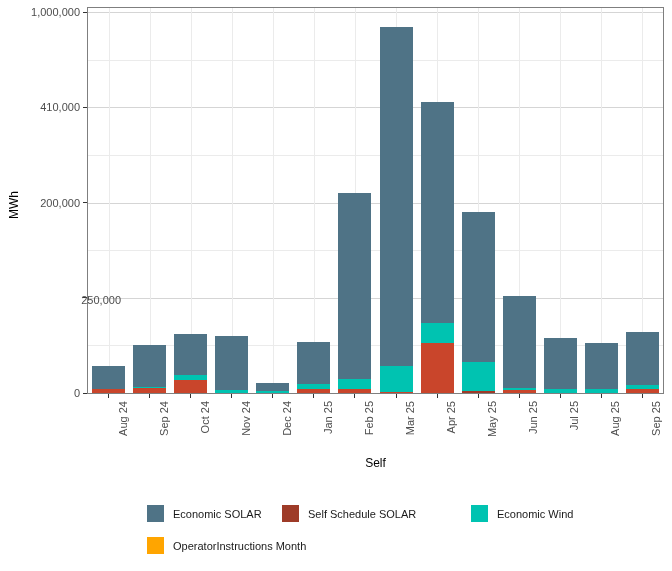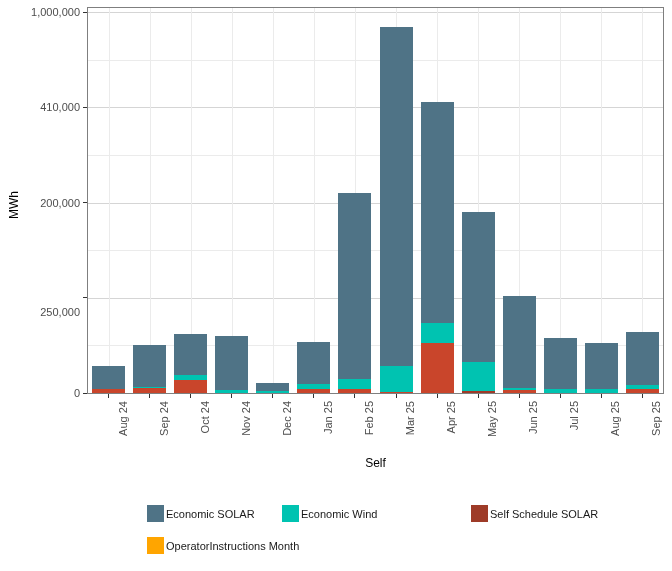--- a/index.html
+++ b/index.html
@@ -31,21 +31,21 @@
     left:-6px; top:198px; width:40px; height:14px; text-align:center;
     transform:rotate(-90deg); transform-origin:center; line-height:14px;
   }
   .x-title{left:87px; top:456px; width:577px; text-align:center;}
   .legend{
     position:absolute; left:147px; top:505px;
     display:grid; grid-template-columns:135px 189px auto; grid-row-gap:15px;
   }
   .legend-item{display:flex; align-items:center; height:17px;}
   .legend-swatch{width:17px; height:17px; flex:0 0 17px;}
-  .legend-label{margin-left:2px; font-size:11px; color:#1A1A1A; white-space:nowrap;}
+  .legend-label{margin-left:9px; font-size:11px; color:#1A1A1A; white-space:nowrap;}
 </style>
 </head>
 <body>
 
 <div class="figure" id="fig">
   <div class="panel" id="panel">
       <div class="gl minor" style="top: 337.375px;"></div>
       <div class="gl minor" style="top: 242.125px;"></div>
       <div class="gl minor" style="top: 146.875px;"></div>
       <div class="gl minor" style="top: 51.625px;"></div>
@@ -106,36 +106,36 @@
       <div class="seg" style="left: 537.964px; width: 33px; bottom: 8.001px; height: 52.959px; background: rgb(79, 115, 134);"></div>
     </div>
   <div class="axis-title y-title">MWh</div>
   <div class="axis-title x-title">Self</div>
   <div class="legend" id="legend">
       <div class="legend-item">
         <div class="legend-swatch" style="background: rgb(79, 115, 134);"></div>
         <span class="legend-label">Economic SOLAR</span>
       </div>
       <div class="legend-item">
+        <div class="legend-swatch" style="background: rgb(158, 59, 40);"></div>
+        <span class="legend-label">Self Schedule SOLAR</span>
+      </div>
+      <div class="legend-item">
         <div class="legend-swatch" style="background: rgb(0, 195, 177);"></div>
         <span class="legend-label">Economic Wind</span>
-      </div>
-      <div class="legend-item">
-        <div class="legend-swatch" style="background: rgb(158, 59, 40);"></div>
-        <span class="legend-label">Self Schedule SOLAR</span>
       </div>
       <div class="legend-item">
         <div class="legend-swatch" style="background: rgb(255, 165, 0);"></div>
         <span class="legend-label">OperatorInstructions Month</span>
       </div>
     </div>
 <div class="tickmark" style="left: 83px; top: 392.5px; width: 4px; height: 1px;"></div>
     <div class="ytick-label" style="top: 386px;">0</div>
     <div class="tickmark" style="left: 83px; top: 297.25px; width: 4px; height: 1px;"></div>
-    <div class="ytick-label" style="top: 305px;">250,000</div>
+    <div class="ytick-label" style="top: 293px; margin-left: 41px;">250,000</div>
     <div class="tickmark" style="left: 83px; top: 202px; width: 4px; height: 1px;"></div>
     <div class="ytick-label" style="top: 195.5px;">200,000</div>
     <div class="tickmark" style="left: 83px; top: 106.75px; width: 4px; height: 1px;"></div>
     <div class="ytick-label" style="top: 100.25px;">410,000</div>
     <div class="tickmark" style="left: 83px; top: 11.5px; width: 4px; height: 1px;"></div>
     <div class="ytick-label" style="top: 5px;">1,000,000</div>
     <div class="tickmark" style="left: 108.036px; top: 394px; width: 1px; height: 4px;"></div>
     <div class="xtick-label" style="left: 69.5357px; top: 401px;">Aug 24</div>
     <div class="tickmark" style="left: 149.107px; top: 394px; width: 1px; height: 4px;"></div>
     <div class="xtick-label" style="left: 110.607px; top: 401px;">Sep 24</div>

